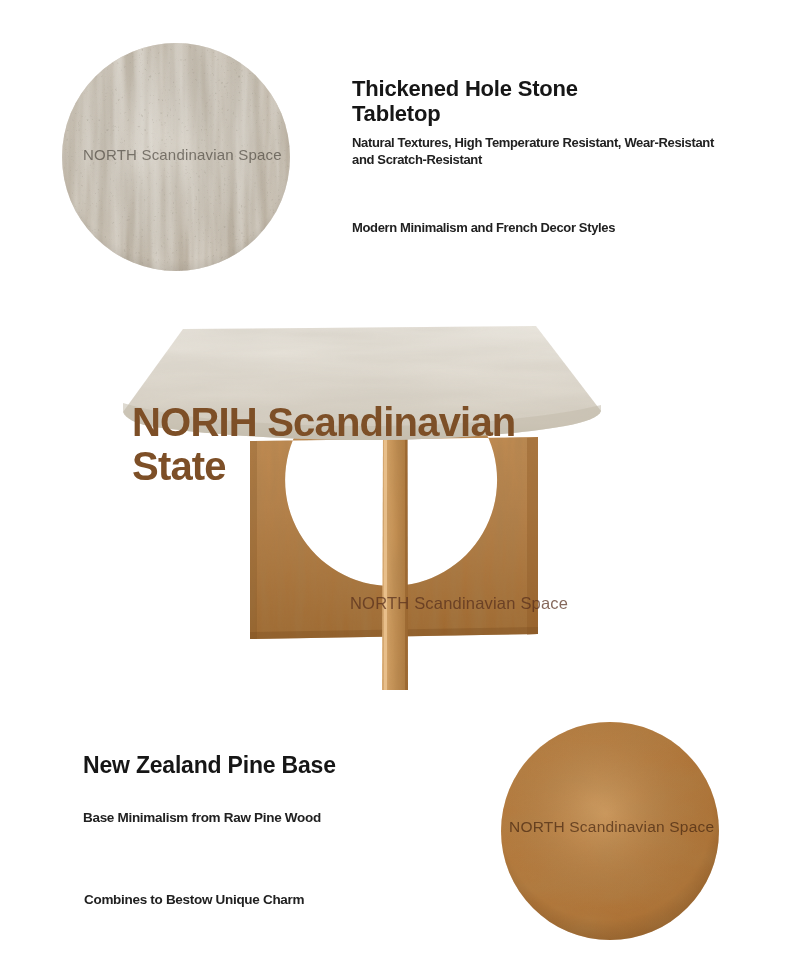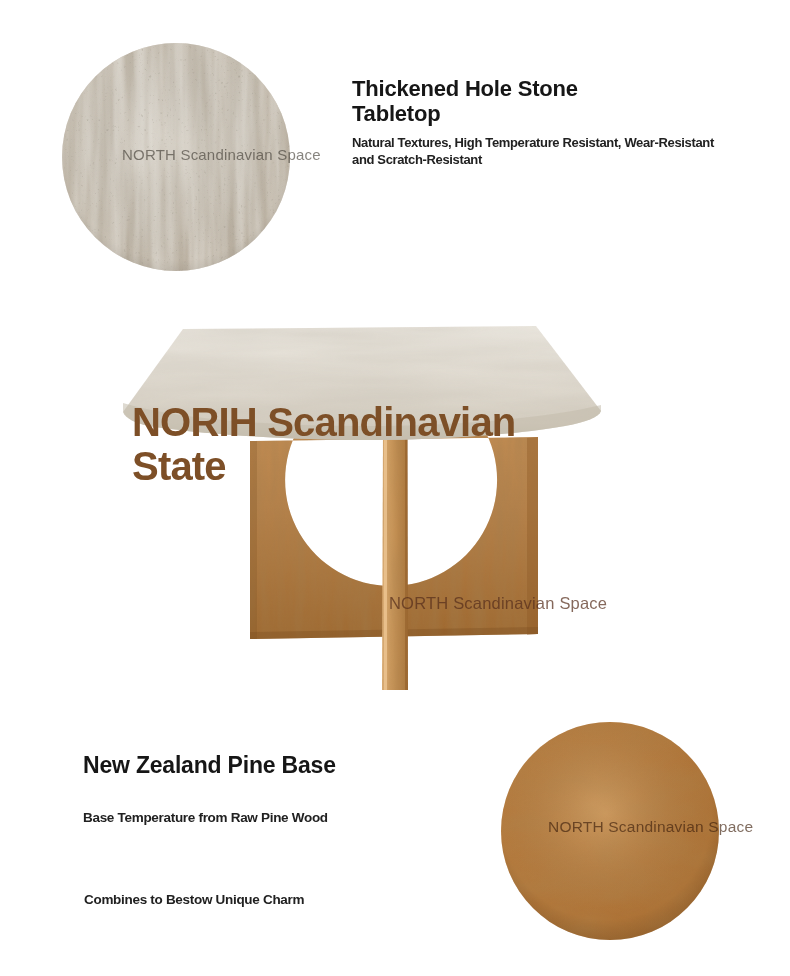--- a/index.html
+++ b/index.html
@@ -9,21 +9,21 @@
 
   
   .heading{font-size:22px;line-height:25px;font-weight:600;letter-spacing:-0.2px;color:#161616;white-space:nowrap;}
   .heading-lg{font-size:23px;line-height:26px;font-weight:600;letter-spacing:-0.2px;color:#161616;white-space:nowrap;}
   .bullet{font-size:13px;line-height:17px;font-weight:600;letter-spacing:-0.35px;color:#212121;white-space:nowrap;}
   .bullet-b{font-size:13.5px;line-height:17px;font-weight:600;letter-spacing:-0.3px;color:#212121;white-space:nowrap;}
 
   .brand-overlay{font-size:40px;line-height:44px;font-weight:700;letter-spacing:-0.8px;
                  color:#7d4f27;white-space:nowrap;}
 
-  .watermark{font-weight:500;white-space:nowrap;pointer-events:none;margin-left:39px;}
+  .watermark{font-weight:500;white-space:nowrap;pointer-events:none;}
   .stone-wm{left:22px;top:104px;font-size:15px;color:rgba(62,57,48,0.62);letter-spacing:0.2px;}
   .table-wm{left:255px;top:291px;font-size:16.5px;color:rgba(86,46,28,0.72);letter-spacing:0.2px;}
   .wood-wm{left:9px;top:97px;font-size:15.5px;color:rgba(62,32,12,0.66);letter-spacing:0.2px;}
 
   
   .stone-swatch{left:61px;top:42px;width:230px;height:230px;}
   .tabletop-heading{left:352px;top:76px;}
   .tt-b1{left:352px;top:134px;}
   .tt-b2{left:352px;top:171px;}
   .tt-b3{left:352px;top:219px;}
@@ -84,20 +84,23 @@
     <div class="abs watermark stone-wm">NORTH Scandinavian Space</div>
   </div>
 
   <div class="abs bullet tt-b1">
     <span>Natural Textures, High Temperature Resistant, Wear-Resistant</span><br>
     <span>and Scratch-Resistant</span>
   </div>
   <div class="abs heading tabletop-heading">
     <span>Thickened Hole Stone</span><br>
     <span>Tabletop</span>
+  </div>
+  <div class="abs bullet tt-b3">
+    <span>Modern Minimalism and French Decor Styles</span>
   </div>
 
   <div class="abs product-image">
     <svg width="610" height="400" viewBox="0 0 610 400">
       <defs>
         <linearGradient id="slabG" x1="0" y1="0" x2="0" y2="1">
           <stop offset="0" stop-color="#eae6de"></stop>
           <stop offset="0.6" stop-color="#ddd7cc"></stop>
           <stop offset="0.85" stop-color="#d6cfc2"></stop>
           <stop offset="1" stop-color="#c9c1b2"></stop>
@@ -157,21 +160,21 @@
     
     <div class="abs brand-overlay brand-pos">
       <span>NORIH Scandinavian</span><br>
       <span>State</span>
     </div>
     
     <div class="abs watermark table-wm">NORTH Scandinavian Space</div>
   </div>
 
   <div class="abs heading-lg base-heading">New Zealand Pine Base</div>
-  <div class="abs bullet-b bb-1">Base Temperature from Raw Pine Wood</div>
+  <div class="abs bullet-b bb-1">Base Minimalism from Raw Pine Wood</div>
   <div class="abs bullet-b bb-3">Combines to Bestow Unique Charm</div>
 
   <div class="abs wood-swatch">
     <svg width="220" height="220" viewBox="0 0 220 220">
       <defs>
         <radialGradient id="woodG" cx="42%" cy="38%" r="78%">
           <stop offset="0" stop-color="#c89053"></stop>
           <stop offset="0.55" stop-color="#b57a3d"></stop>
           <stop offset="0.9" stop-color="#a2672c"></stop>
           <stop offset="1" stop-color="#965d25"></stop>

